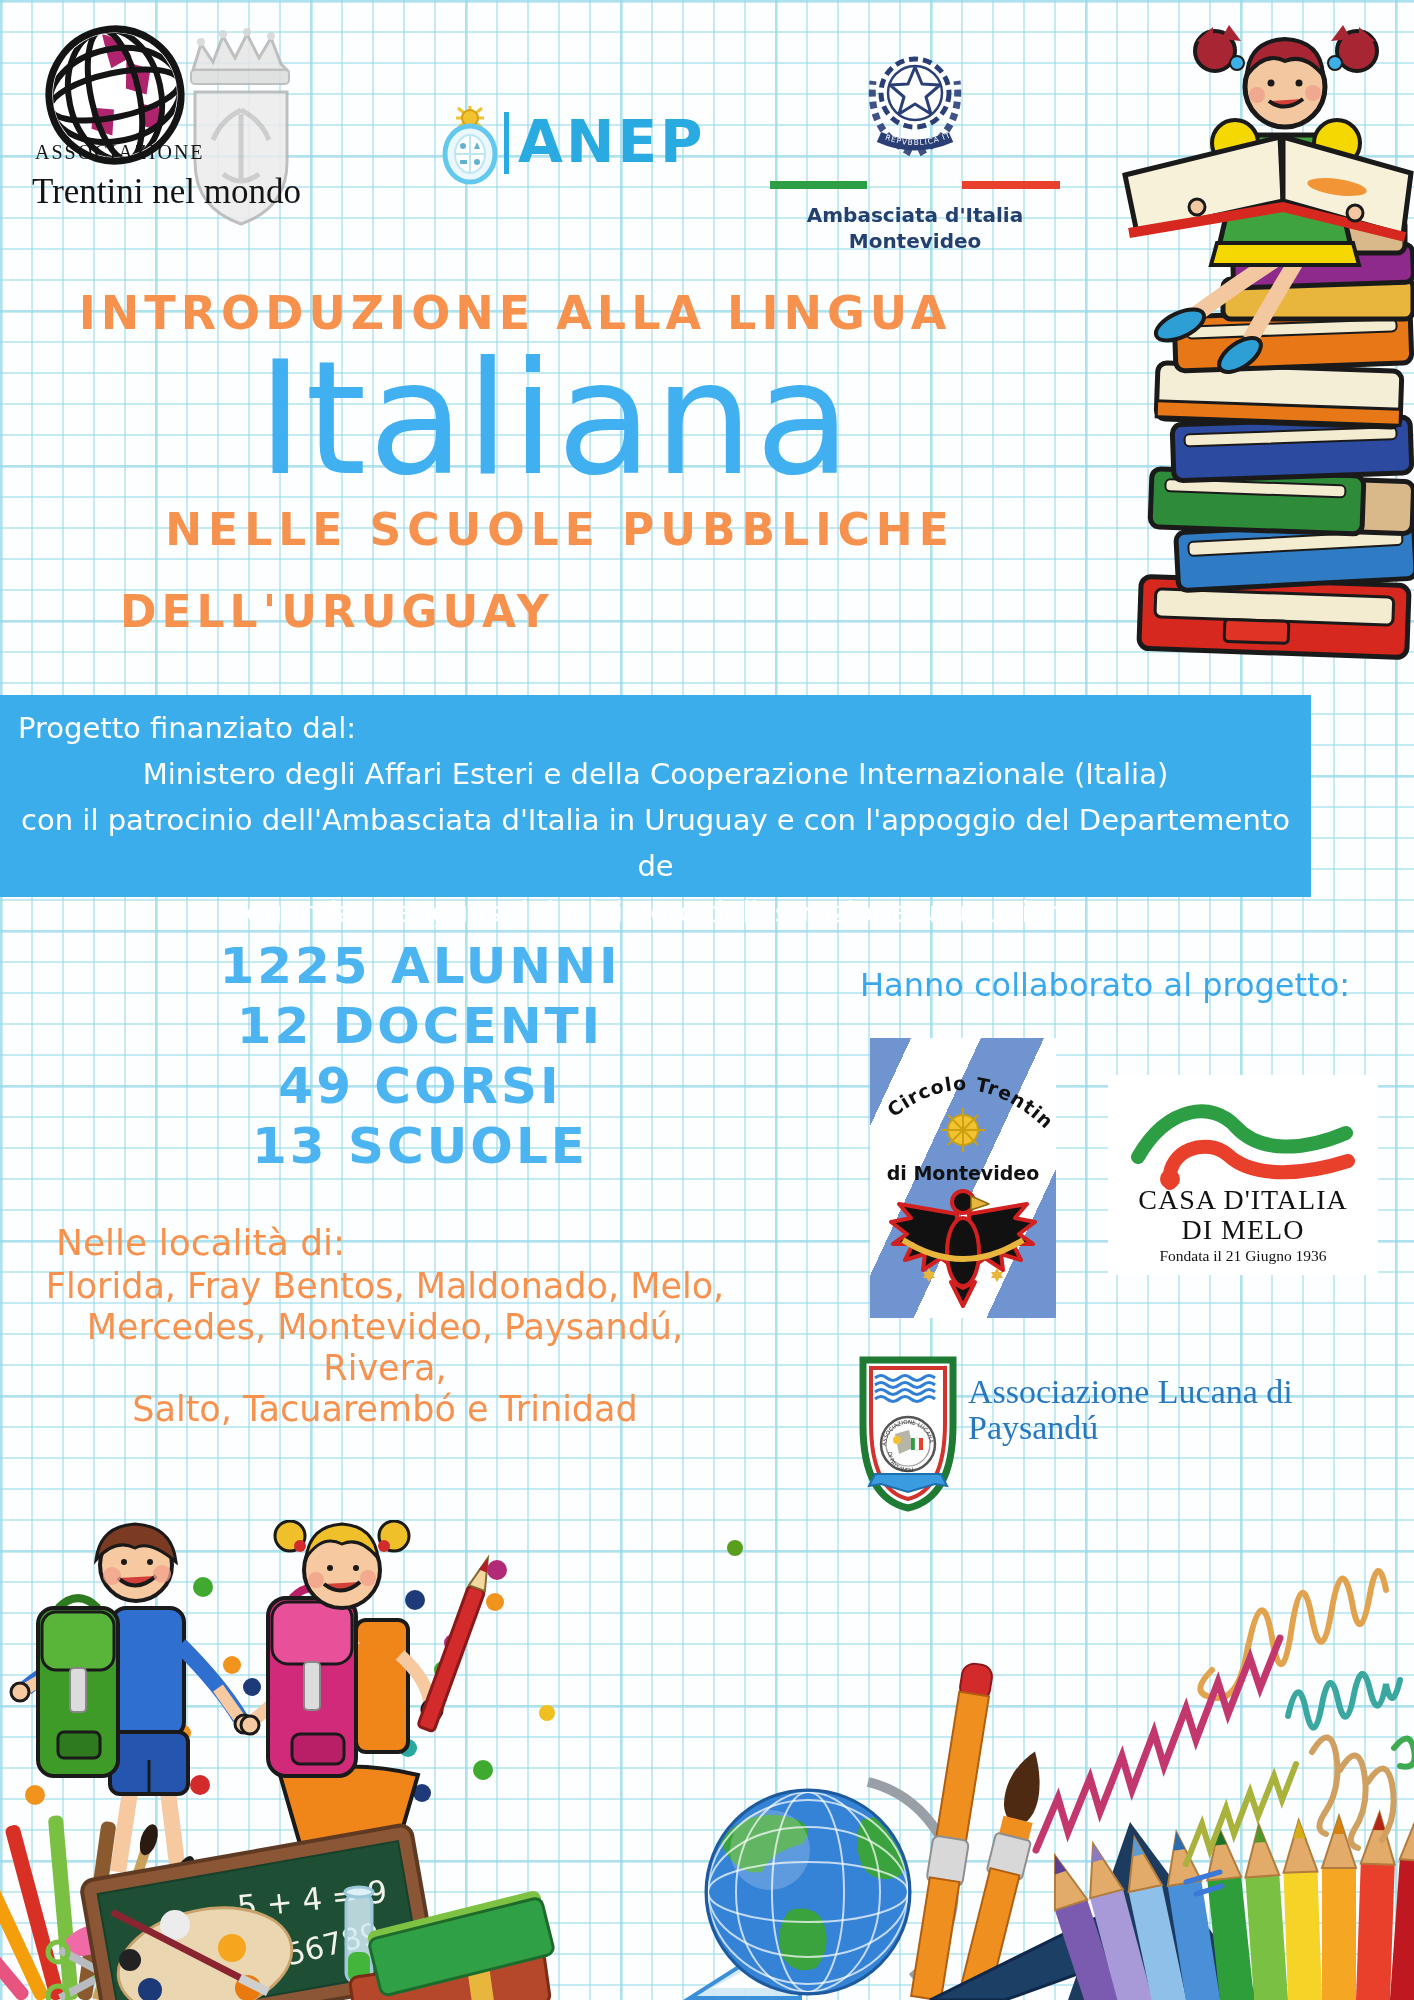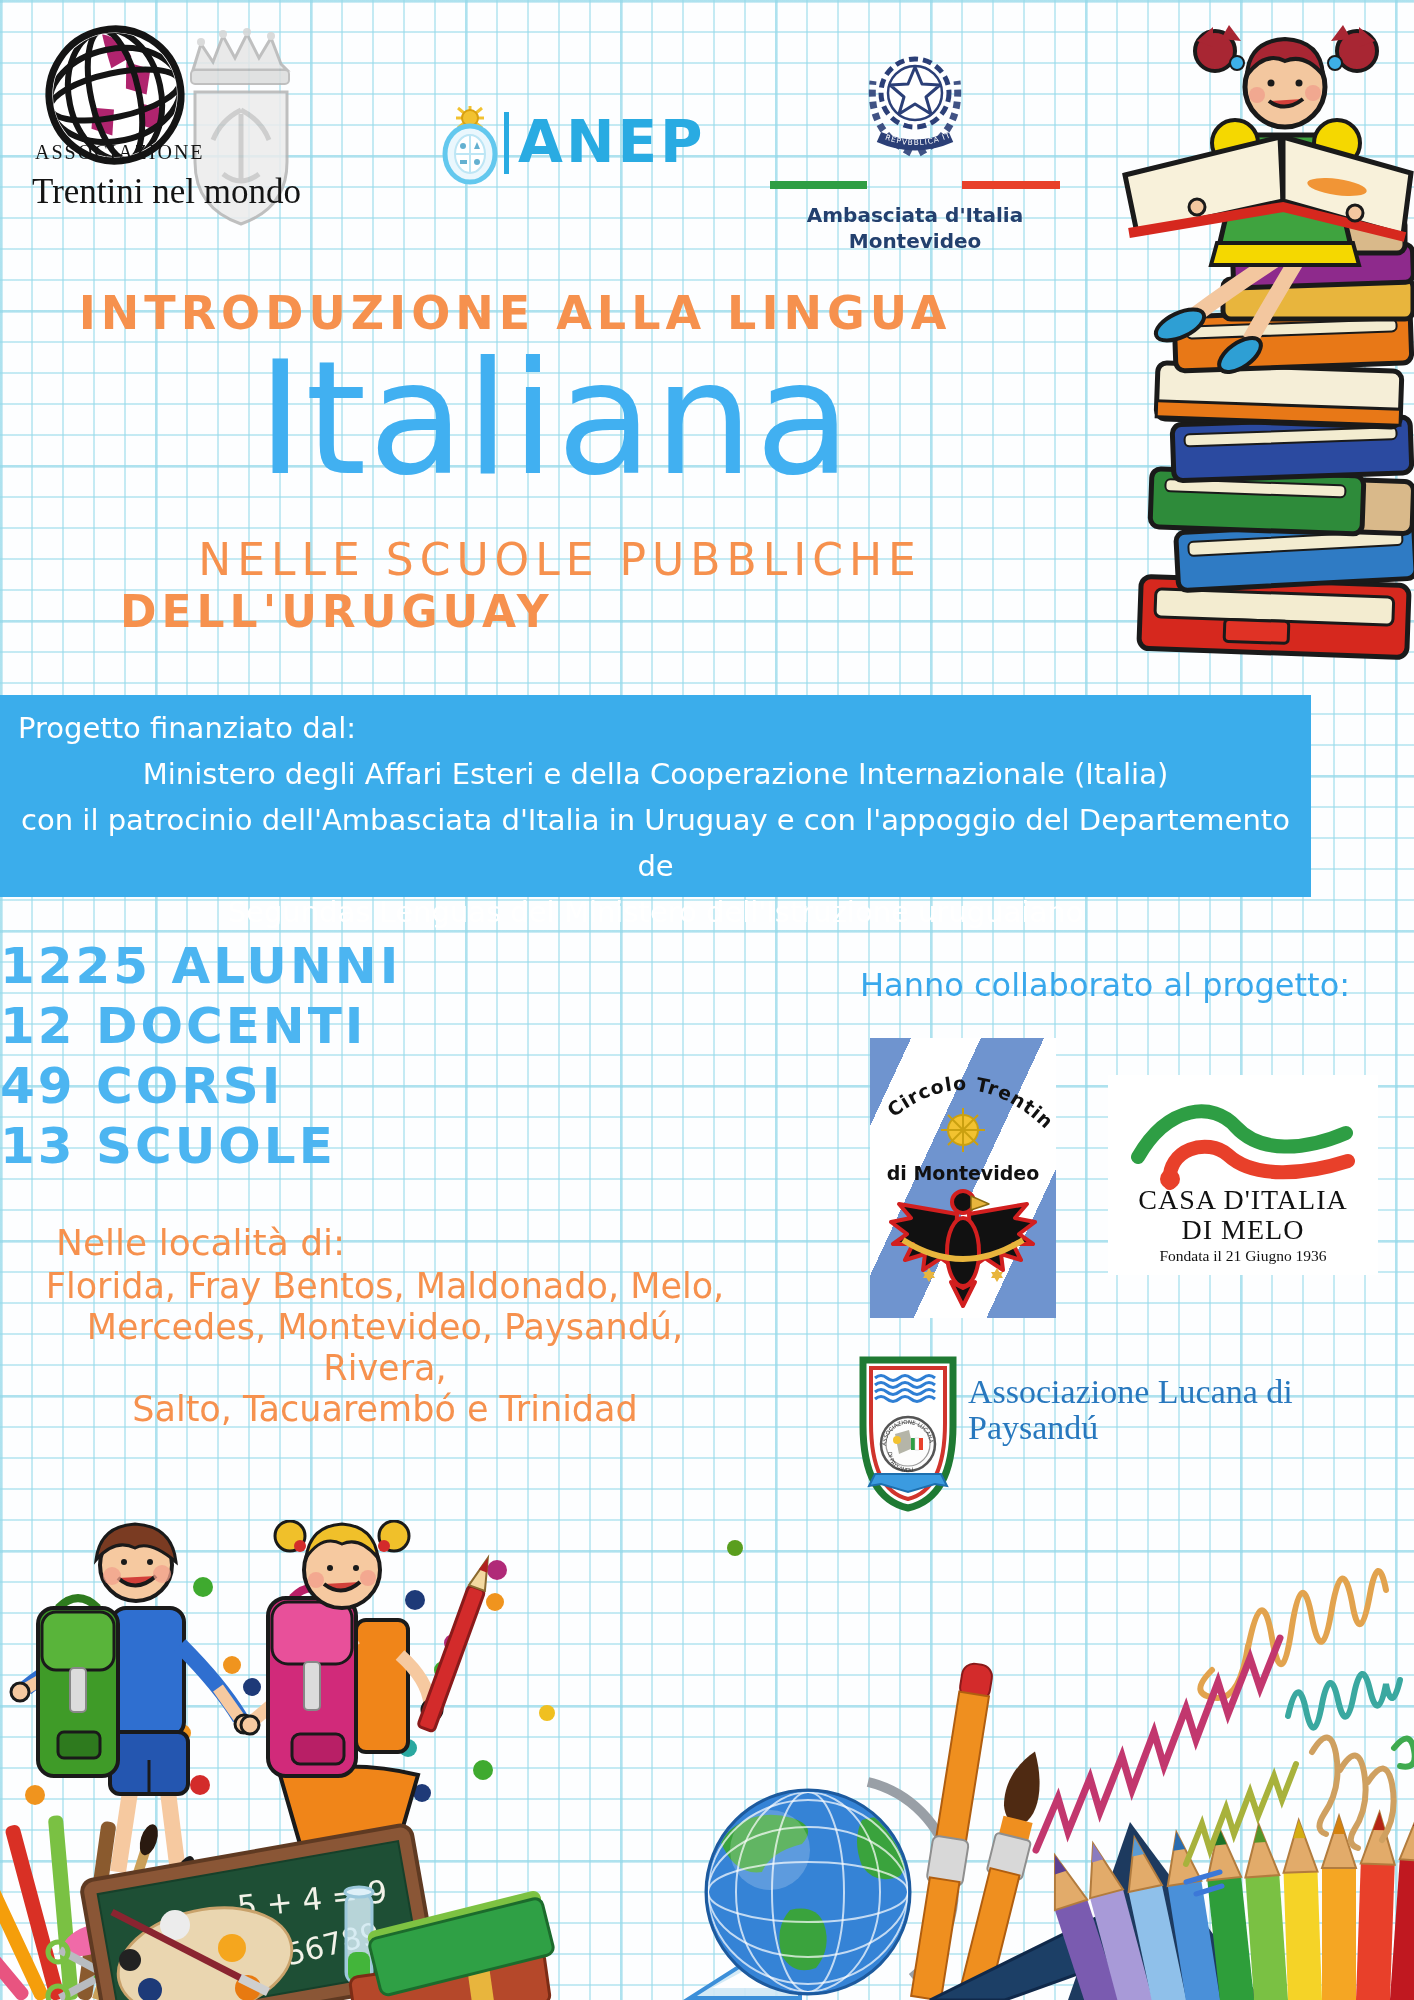--- a/index.html
+++ b/index.html
@@ -19,29 +19,29 @@
   .trentini-name{left:32px;top:172px;font-family:"Liberation Serif",serif;font-size:35px;color:#141414;}
   .anep-bar{left:504px;top:112px;width:5px;height:62px;background:#29abe2;}
   .anep-text{left:518px;top:108px;font-size:58px;font-weight:bold;color:#29abe2;letter-spacing:3px;font-family:"DejaVu Sans",sans-serif;}
   .tric{top:181px;height:8px;}
   .tric.green{left:770px;width:97px;background:#2e9e44;}
   .tric.red{left:962px;width:98px;background:#e8402a;}
   .amb-text{left:765px;top:202px;width:300px;text-align:center;color:#23406e;font-weight:600;font-size:20px;line-height:26px;font-family:"DejaVu Sans",sans-serif;}
   
   .kicker{left:70px;top:286px;width:890px;text-align:center;color:#f6914e;font-size:46px;font-weight:bold;letter-spacing:5px;font-family:"DejaVu Sans",sans-serif;}
   .main-title{left:150px;top:338px;width:810px;text-align:center;color:#41b0f1;font-size:156px;line-height:1.05;letter-spacing:2px;font-family:"DejaVu Sans",sans-serif;}
-  .subtitle1{left:120px;top:534px;width:880px;text-align:center;color:#f6914e;font-size:44px;font-weight:normal;letter-spacing:6px;font-family:"DejaVu Sans",sans-serif;}
+  .subtitle1{left:120px;top:504px;width:880px;text-align:center;color:#f6914e;font-size:44px;font-weight:bold;letter-spacing:6px;font-family:"DejaVu Sans",sans-serif;}
   .subtitle2{left:120px;top:586px;width:600px;text-align:left;color:#f6914e;font-size:44px;font-weight:bold;letter-spacing:5px;font-family:"DejaVu Sans",sans-serif;}
   
   .banner{left:0;top:695px;width:1311px;height:202px;background:#3badeb;color:#fff;font-family:"DejaVu Sans",sans-serif;}
   .banner p{margin:0;font-size:29px;line-height:46px;}
   .banner .l1{padding:10px 0 0 18px;text-align:left;}
   .banner .lc{text-align:center;}
   
-  .stats{left:0;top:936px;width:840px;color:#4cb5f1;font-weight:bold;font-size:50px;line-height:60px;letter-spacing:3px;font-family:"DejaVu Sans",sans-serif;}
+  .stats{left:0;top:936px;width:840px;text-align:center;color:#4cb5f1;font-weight:bold;font-size:50px;line-height:60px;letter-spacing:3px;font-family:"DejaVu Sans",sans-serif;}
   
   .collab-heading{left:835px;top:966px;width:540px;text-align:center;color:#39a8ec;font-size:32px;font-family:"DejaVu Sans",sans-serif;}
   .circolo{left:870px;top:1038px;width:186px;height:280px;background:
       linear-gradient(115deg,#6f94cf 0 13%, #ffffff 13% 35%, #6f94cf 35% 55%, #ffffff 55% 78%, #6f94cf 78% 100%);}
   .casa-box{left:1108px;top:1075px;width:270px;height:200px;background:#ffffff;}
   .lucana-text{left:968px;top:1374px;width:420px;color:#2878be;font-family:"Liberation Serif",serif;font-size:34px;line-height:36px;}
   
   .loc-heading{left:56px;top:1222px;color:#f6914e;font-size:36px;font-family:"DejaVu Sans",sans-serif;}
   .loc-lines{left:25px;top:1266px;width:720px;text-align:center;color:#f6914e;font-size:35px;line-height:41px;font-family:"DejaVu Sans",sans-serif;}
   svg text{font-family:"DejaVu Sans",sans-serif;}

